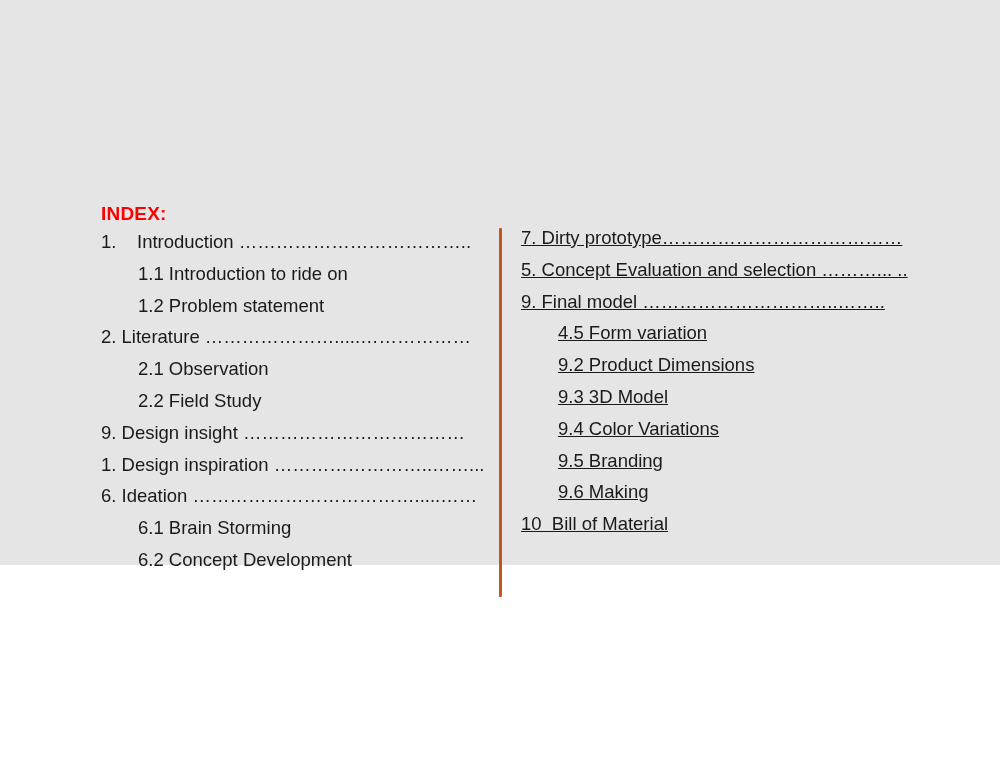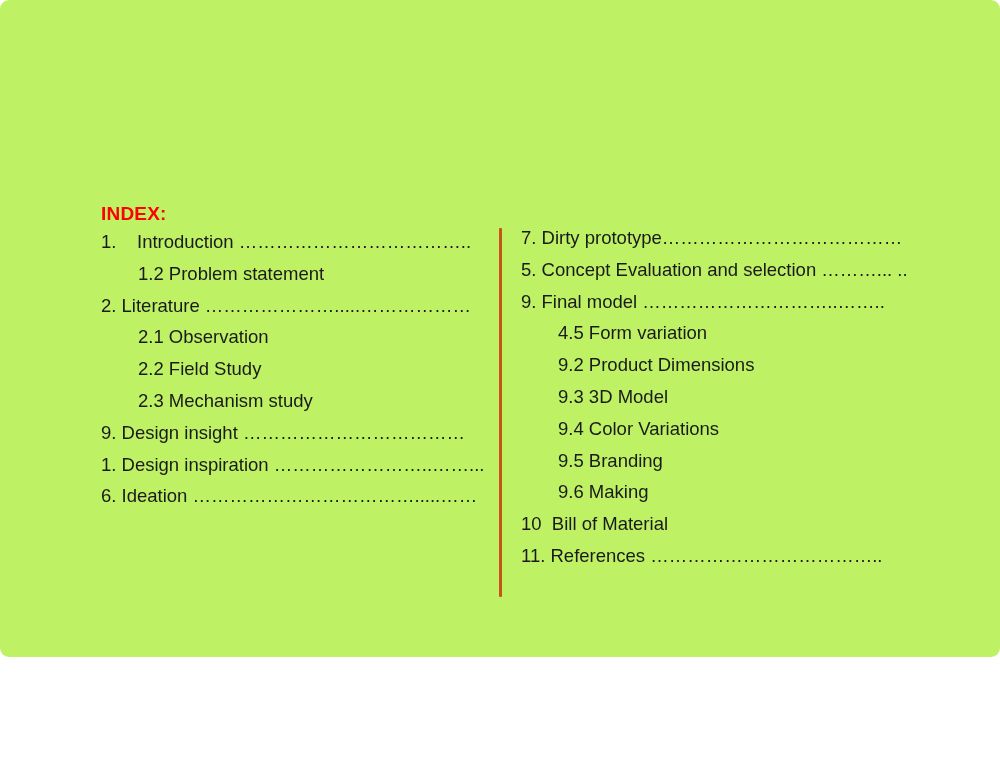--- a/index.html
+++ b/index.html
@@ -11,41 +11,40 @@
   html, body {
     width: 1000px;
     height: 773px;
     background: #ffffff;
     font-family: "Liberation Sans", sans-serif;
     overflow: hidden;
   }
   .page {
     position: relative;
     width: 1000px;
-    height: 657px;
-    background: #bef264;
-    border-radius: 9px;
+    height: 565px;
+    background: #e5e5e5;
   }
   .index-heading {
     position: absolute;
     left: 101px;
     top: 203px;
     font-size: 19px;
     font-weight: bold;
     color: var(--accent-red);
     letter-spacing: 0.2px;
     white-space: pre;
   }
   .toc-col {
     position: absolute;
     color: var(--text-color);
     font-size: 18.5px;
   }
   .toc-col.left  { left: 101px; top: 226px; width: 380px; }
-  .toc-col.right { left: 521px; top: 222px; width: 400px; }
+  .toc-col.right { left: 521px; top: 222px; width: 400px; text-decoration: underline; }
   .item {
     line-height: 31.8px;
     height: 31.8px;
     white-space: pre;
     color: var(--text-color);
   }
   .item.lvl1 { padding-left: 37px; }
   .divider {
     position: absolute;
     left: 499px;
@@ -58,39 +57,40 @@
 </style>
 </head>
 <body>
 
 <div class="page">
 
   <div class="index-heading">INDEX:</div>
 
   <div class="toc-col left">
     <div class="item lvl0">1.    Introduction ………………………………..</div>
+    <div class="item lvl1">1.1 Introduction to ride on</div>
     <div class="item lvl1">1.2 Problem statement</div>
     <div class="item lvl0">2. Literature ………………….....………………</div>
     <div class="item lvl1">2.1 Observation</div>
     <div class="item lvl1">2.2 Field Study</div>
-    <div class="item lvl1">2.3 Mechanism study</div>
     <div class="item lvl0">9. Design insight ………………………………</div>
     <div class="item lvl0">1. Design inspiration ……………………..……...</div>
     <div class="item lvl0">6. Ideation ……………………………….....……</div>
+    <div class="item lvl1">6.1 Brain Storming</div>
+    <div class="item lvl1">6.2 Concept Development</div>
   </div>
 
   <div class="divider"></div>
 
   <div class="toc-col right">
     <div class="item lvl0">7. Dirty prototype…………………………………</div>
     <div class="item lvl0">5. Concept Evaluation and selection ………... ..</div>
     <div class="item lvl0">9. Final model …………………………..……..</div>
     <div class="item lvl1">4.5 Form variation</div>
     <div class="item lvl1">9.2 Product Dimensions</div>
     <div class="item lvl1">9.3 3D Model</div>
     <div class="item lvl1">9.4 Color Variations</div>
     <div class="item lvl1">9.5 Branding</div>
     <div class="item lvl1">9.6 Making</div>
     <div class="item lvl0">10  Bill of Material</div>
-    <div class="item lvl0">11. References ………………………………..</div>
   </div>
 
 </div>
 
 </body></html>

